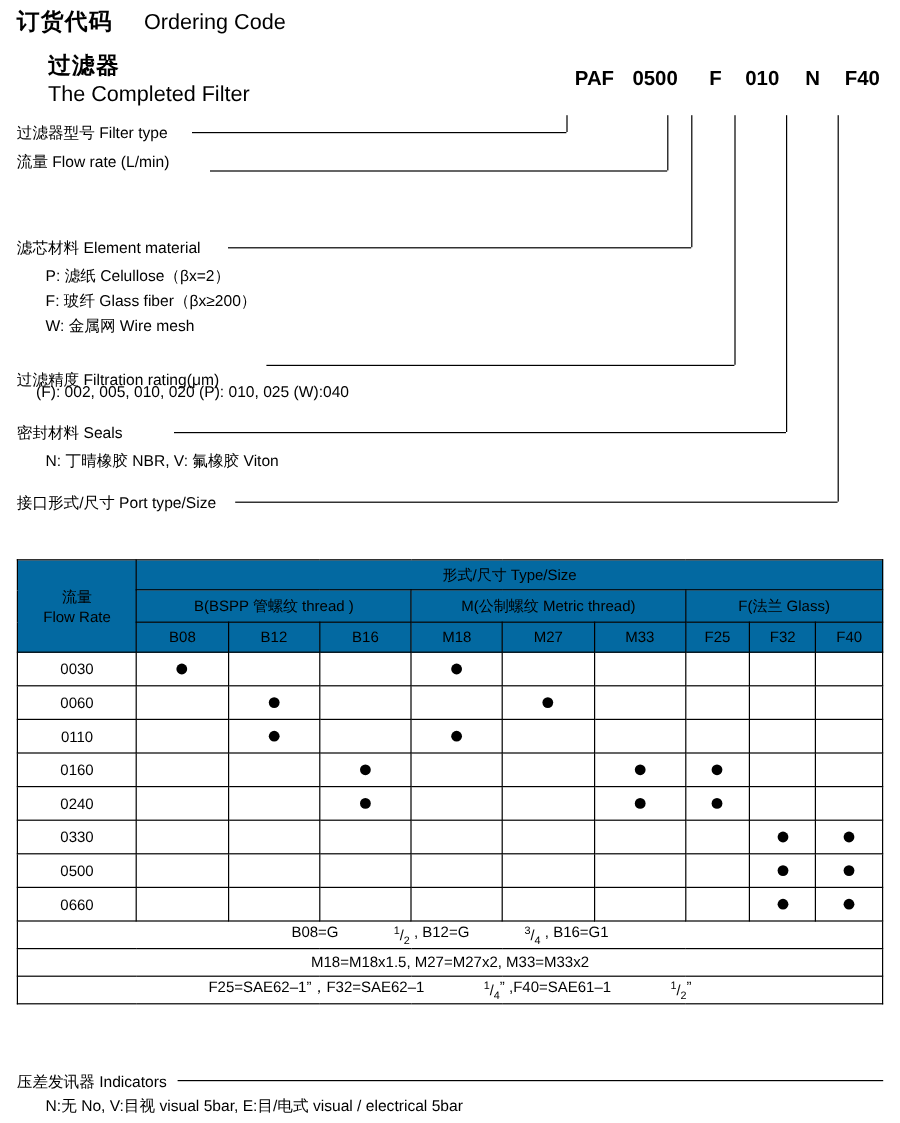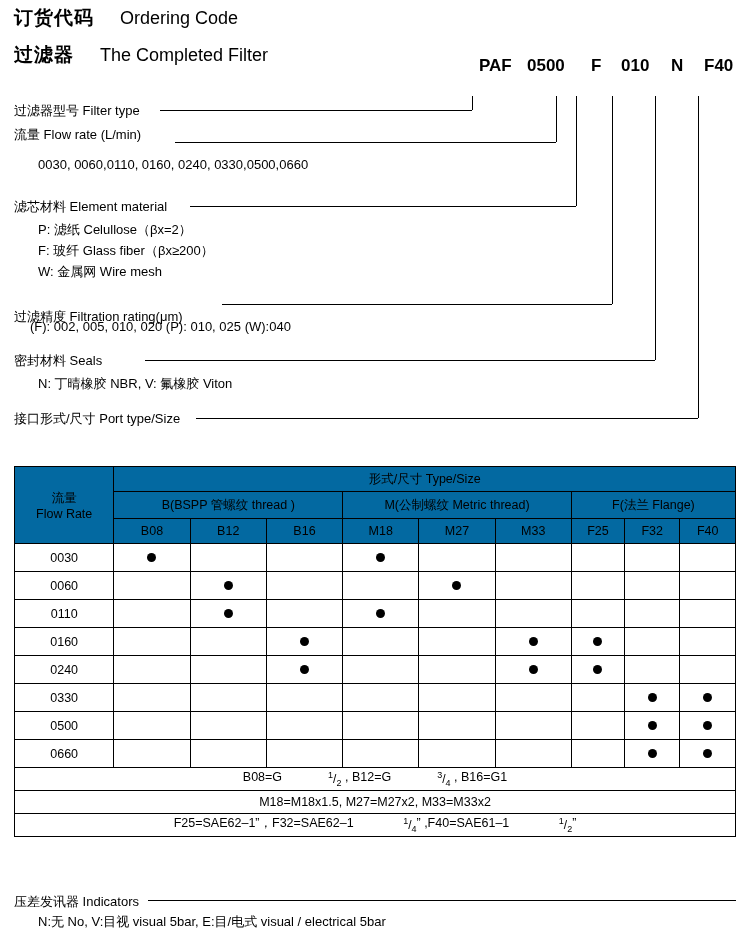--- a/index.html
+++ b/index.html
@@ -8,21 +8,21 @@
     font-family:"Liberation Sans","DejaVu Sans",sans-serif;
     color:#000;font-size:13px;overflow:hidden;
   }
   .page{position:relative;width:750px;height:936px;}
 
   
   .head-row{display:flex;align-items:baseline;}
   .cn-bold{font-weight:bold;font-size:19px;letter-spacing:1px;}
   .en-head{font-size:18px;margin-left:26px;}
   #title1{position:absolute;left:14px;top:5px;text-align:right;}
-  #title2{position:absolute;left:14px;top:42px;}
+  #title2{position:absolute;left:14px;top:42px;flex-direction:column;}
 
   
   #code-line{position:absolute;left:0;top:56px;width:642px;height:24px;margin-left:23px;}
   .code-part{position:absolute;font-size:17px;font-weight:bold;top:0;}
 
   
   .lbl{position:absolute;font-size:13px;white-space:nowrap;}
   .sub{position:absolute;font-size:13px;white-space:nowrap;}
   .lead-h{position:absolute;height:1px;background:#000;}
   .lead-v{position:absolute;width:1px;background:#000;}
@@ -73,21 +73,20 @@
   <div class="lead-v" style="left:576px;top:96px;height:110px;"></div>
   <div class="lead-v" style="left:612px;top:96px;height:208px;"></div>
   <div class="lead-v" style="left:655px;top:96px;height:264px;"></div>
   <div class="lead-v" style="left:698px;top:96px;height:322px;"></div>
 
   <div class="lbl" style="left:14px;top:102px;">过滤器型号 Filter type</div>
   <div class="lead-h" style="left:160px;top:110px;width:312px;"></div>
 
   <div class="lbl" style="left:14px;top:126px;">流量 Flow rate (L/min)</div>
   <div class="lead-h" style="left:175px;top:142px;width:381px;"></div>
-  <div class="sub" style="left:38px;top:157px;">0030, 0060,0110, 0160, 0240, 0330,0500,0660</div>
 
   <div class="lbl" style="left:14px;top:198px;">滤芯材料 Element material</div>
   <div class="lead-h" style="left:190px;top:206px;width:386px;"></div>
   <div class="sub" style="left:38px;top:221px;">P: 滤纸 Celullose（βx=2）</div>
   <div class="sub" style="left:38px;top:242px;">F: 玻纤 Glass fiber（βx≥200）</div>
   <div class="sub" style="left:38px;top:263px;">W: 金属网 Wire mesh</div>
 
   <div class="lbl" style="left:14px;top:296px;margin-top:12px;">过滤精度 Filtration rating(μm)</div>
   <div class="lead-h" style="left:222px;top:304px;width:390px;"></div>
   <div class="sub" style="left:30px;top:319px;">(F): 002, 005, 010, 020   (P): 010, 025 (W):040</div>
@@ -116,21 +115,21 @@
       <tr>
         <th rowspan="3" class="hdr-gray">
           <div>流量</div>
           <div>Flow Rate</div>
         </th>
         <th colspan="9" style="height:24px">形式/尺寸  Type/Size</th>
       </tr>
       <tr>
         <th colspan="3" style="height:26px">B(BSPP 管螺纹 thread )</th>
         <th colspan="3">M(公制螺纹 Metric thread)</th>
-        <th colspan="3">F(法兰 Flange)</th>
+        <th colspan="3">F(法兰 Glass)</th>
       </tr>
       <tr>
         <th style="height:24px">B08</th>
         <th>B12</th>
         <th>B16</th>
         <th>M18</th>
         <th>M27</th>
         <th>M33</th>
         <th>F25</th>
         <th>F32</th>

